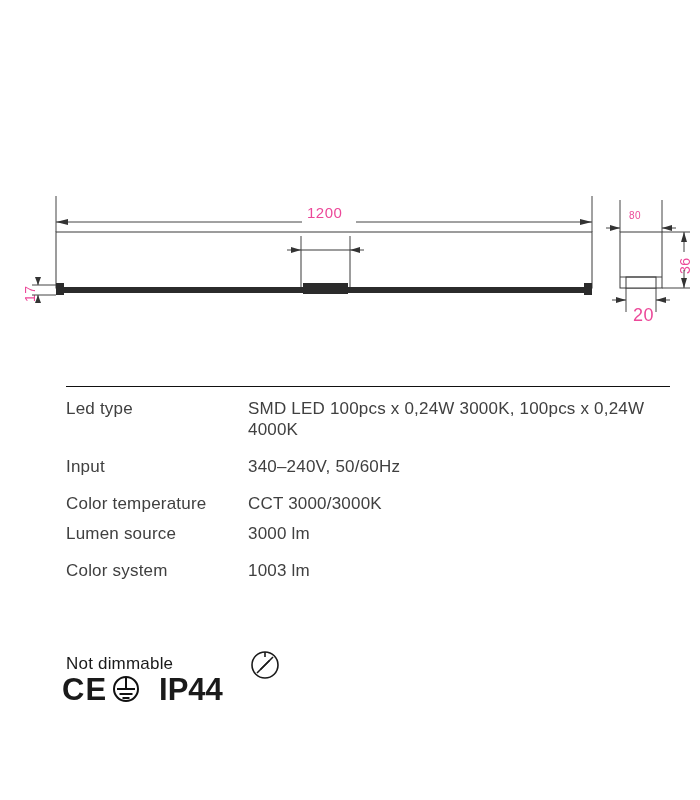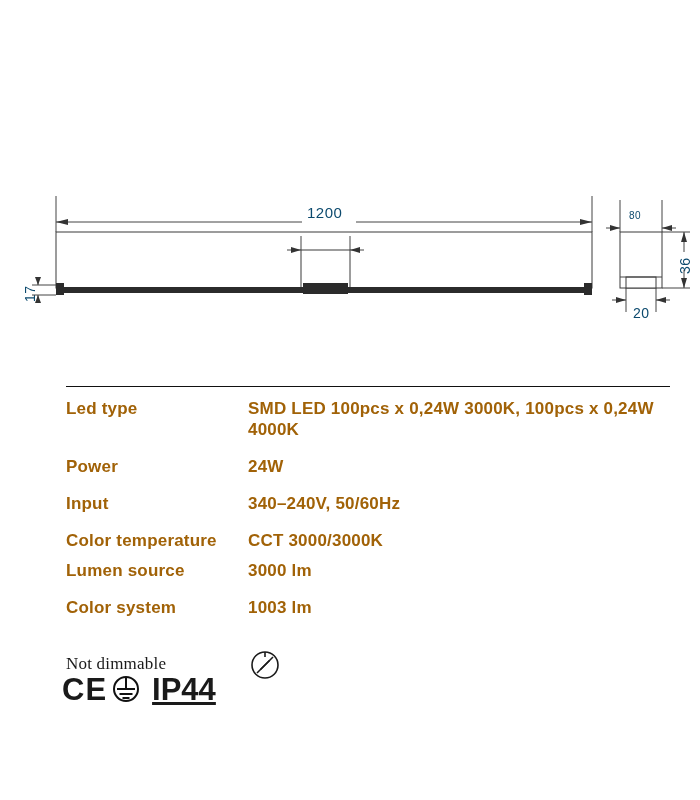--- a/index.html
+++ b/index.html
@@ -22,21 +22,21 @@
     left: 0;
     top: 0;
     width: 700px;
     height: 360px;
   }
 
   .dim-label {
     position: absolute;
     font-size: 15px;
     letter-spacing: 0.5px;
-    color: #0c4a6e;
+    color: #ec4899;
     white-space: nowrap;
   }
   .dim-label.vert {
     transform-origin: left top;
   }
 
   
   #spec {
     position: absolute;
     left: 0;
@@ -55,24 +55,23 @@
     position: absolute;
     left: 66px;
     top: 38px;
     width: 610px;
     border-collapse: collapse;
   }
   .spec-table td {
     vertical-align: top;
     font-size: 17px;
     line-height: 21px;
-    color: #a16207;
+    color: #404040;
     padding: 0 0 16px 0;
     letter-spacing: 0.2px;
-    font-weight: bold;
   }
   .spec-table td.key {
     width: 182px;
     white-space: nowrap;
   }
   .spec-table tr.tight td {
     padding-bottom: 9px;
   }
 
   
@@ -82,21 +81,20 @@
     top: 288px;
     width: 600px;
     height: 40px;
   }
   #dimmable-row .lbl {
     position: absolute;
     left: 0;
     top: 6px;
     font-size: 17px;
     letter-spacing: 0.2px;
-    font-family: Liberation Serif, serif;
   }
   #no-dim-icon {
     position: absolute;
     left: 182px;
     top: 0px;
     width: 34px;
     height: 34px;
   }
 
   
@@ -114,41 +112,40 @@
     font-weight: 700;
     line-height: 31px;
     letter-spacing: 1px;
     font-family: "Liberation Sans", sans-serif;
   }
   #certs .ip-mark {
     font-size: 31px;
     font-weight: 700;
     line-height: 31px;
     letter-spacing: 0px;
-    margin-left: 7px;
-    text-decoration: underline;
+    margin-left: 14px;
   }
   svg { display: block; }
 </style>
 </head>
 <body>
 
 <div id="drawing">
 
   <div class="dim-label" style="left:307px; top:204px;">1200</div>
 
   <div class="dim-label" style="left:311px; top:238px; font-size:14px;">110</div>
 
   <div class="dim-label vert" style="left:22px; top:302px; transform:rotate(-90deg); font-size:14px;">17</div>
 
   <div class="dim-label" style="left:629px; top:210px; font-size:10px;">80</div>
 
   <div class="dim-label vert" style="left:677px; top:274px; transform:rotate(-90deg); font-size:14px;">36</div>
 
-  <div class="dim-label" style="left:633px; top:305px; font-size:14px;">20</div>
+  <div class="dim-label" style="left:633px; top:305px; font-size:18px;">20</div>
 
   <svg width="700" height="360" style="position:absolute; left:0; top:0;">
     <g stroke="#444" stroke-width="1" fill="none">
 
       <rect x="56" y="232" width="536" height="56" stroke="#3a3a3a" fill="#ffffff"></rect>
 
       <line x1="56" y1="232" x2="56" y2="196"></line>
       <line x1="592" y1="232" x2="592" y2="196"></line>
 
       <line x1="56" y1="222" x2="302" y2="222"></line>
@@ -210,24 +207,20 @@
 </div>
 
 <div id="spec">
   <div class="spec-divider"></div>
 
   <table class="spec-table">
     <tbody>
       <tr>
         <td class="key">Led type</td>
         <td class="val">SMD LED  100pcs x 0,24W 3000K, 100pcs x 0,24W 4000K</td>
-      </tr>
-      <tr>
-        <td class="key">Power</td>
-        <td class="val">24W</td>
       </tr>
       <tr>
         <td class="key">Input</td>
         <td class="val">340–240V, 50/60Hz</td>
       </tr>
       <tr class="tight">
         <td class="key">Color temperature</td>
         <td class="val">CCT 3000/3000K</td>
       </tr>
       <tr>

